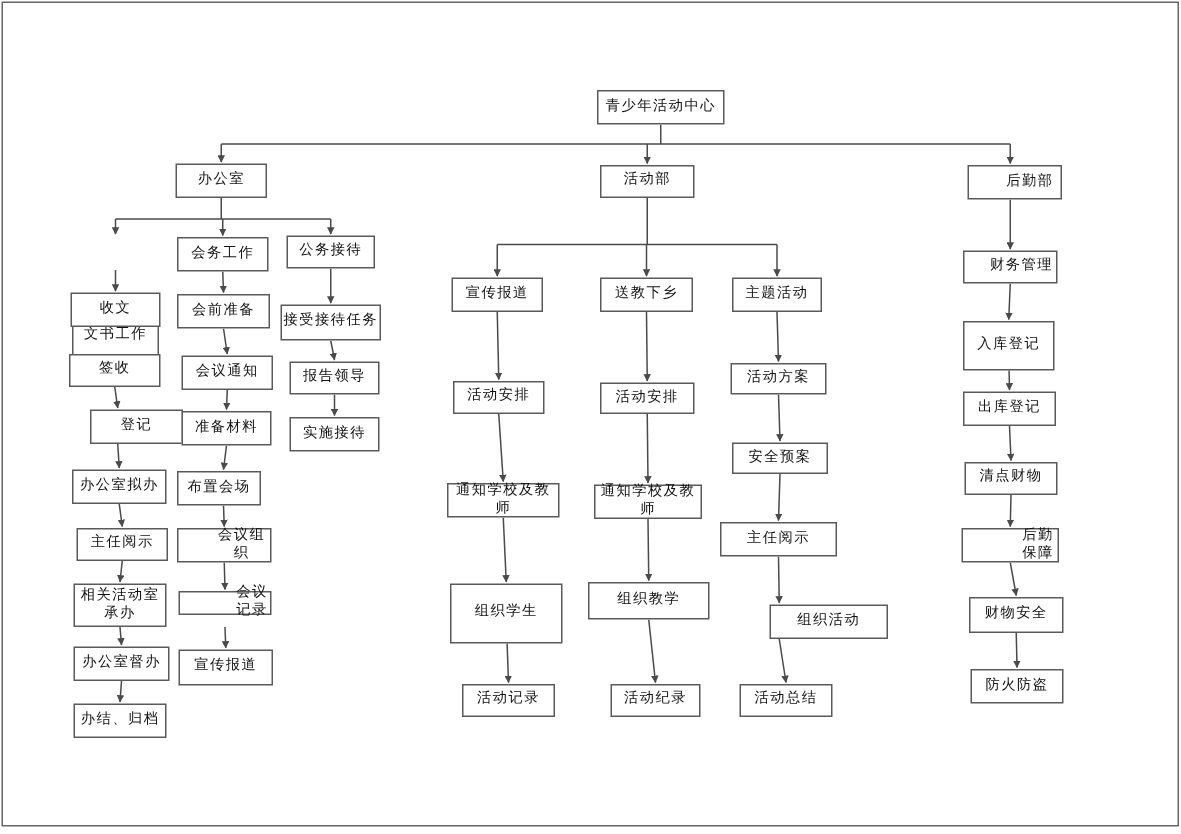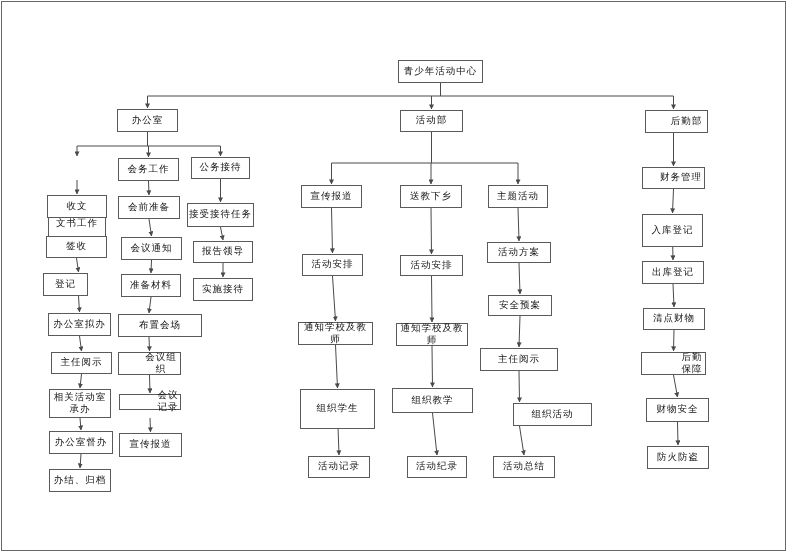--- a/index.html
+++ b/index.html
@@ -117,32 +117,32 @@
       <polyline points="518,163 518,184" fill="none" stroke="#4a4a4a" stroke-width="1" marker-end="url(#arrow)"></polyline>
     </svg>
   <div id="nodes">
       <div class="node" style="left: 398px; top: 60px; width: 85px; height: 23px;">青少年活动中心</div>
       <div class="node" style="left: 117px; top: 109px; width: 61px; height: 23px;">办公室</div>
       <div class="node" style="left: 400px; top: 110px; width: 63px; height: 22px;">活动部</div>
       <div class="node" style="left: 645px; top: 110px; width: 63px; height: 23px; padding-left: 20px;">后勤部</div>
       <div class="node" style="left: 48px; top: 157px; width: 58px; height: 38px; margin-top: 48px;">文书工作</div>
       <div class="node" style="left: 47px; top: 195px; width: 60px; height: 23px;">收文</div>
       <div class="node" style="left: 46px; top: 236px; width: 61px; height: 22px;">签收</div>
-      <div class="node" style="left: 43px; top: 273px; width: 45px; height: 23px;">登记</div>
+      <div class="node" style="left: 60px; top: 273px; width: 62px; height: 23px;">登记</div>
       <div class="node" style="left: 48px; top: 313px; width: 63px; height: 23px;">办公室拟办</div>
       <div class="node" style="left: 51px; top: 352px; width: 61px; height: 22px;">主任阅示</div>
       <div class="node" style="left: 49px; top: 389px; width: 62px; height: 29px;">相关活动室
 承办</div>
       <div class="node" style="left: 49px; top: 431px; width: 64px; height: 23px;">办公室督办</div>
       <div class="node" style="left: 49px; top: 469px; width: 62px; height: 23px;">办结、归档</div>
       <div class="node" style="left: 118px; top: 158px; width: 61px; height: 23px;">会务工作</div>
       <div class="node" style="left: 118px; top: 196px; width: 62px; height: 23px;">会前准备</div>
       <div class="node" style="left: 121px; top: 237px; width: 61px; height: 23px;">会议通知</div>
       <div class="node" style="left: 121px; top: 274px; width: 60px; height: 23px;">准备材料</div>
-      <div class="node" style="left: 118px; top: 314px; width: 84px; height: 23px;">布置会场</div>
+      <div class="node" style="left: 118px; top: 314px; width: 56px; height: 23px;">布置会场</div>
       <div class="node" style="left: 118px; top: 352px; width: 63px; height: 23px; padding-left: 23px;">会议组织</div>
       <div class="node" style="left: 119px; top: 394px; width: 62px; height: 16px; padding-left: 36px;">会议记录</div>
       <div class="node" style="left: 119px; top: 433px; width: 63px; height: 24px;">宣传报道</div>
       <div class="node" style="left: 191px; top: 157px; width: 59px; height: 22px;">公务接待</div>
       <div class="node" style="left: 187px; top: 203px; width: 67px; height: 24px;">接受接待任务</div>
       <div class="node" style="left: 193px; top: 241px; width: 60px; height: 22px;">报告领导</div>
       <div class="node" style="left: 193px; top: 278px; width: 60px; height: 23px;">实施接待</div>
       <div class="node" style="left: 301px; top: 185px; width: 61px; height: 23px;">宣传报道</div>
       <div class="node" style="left: 302px; top: 254px; width: 61px; height: 22px;">活动安排</div>
       <div class="node" style="left: 298px; top: 322px; width: 75px; height: 23px;">通知学校及教师</div>

